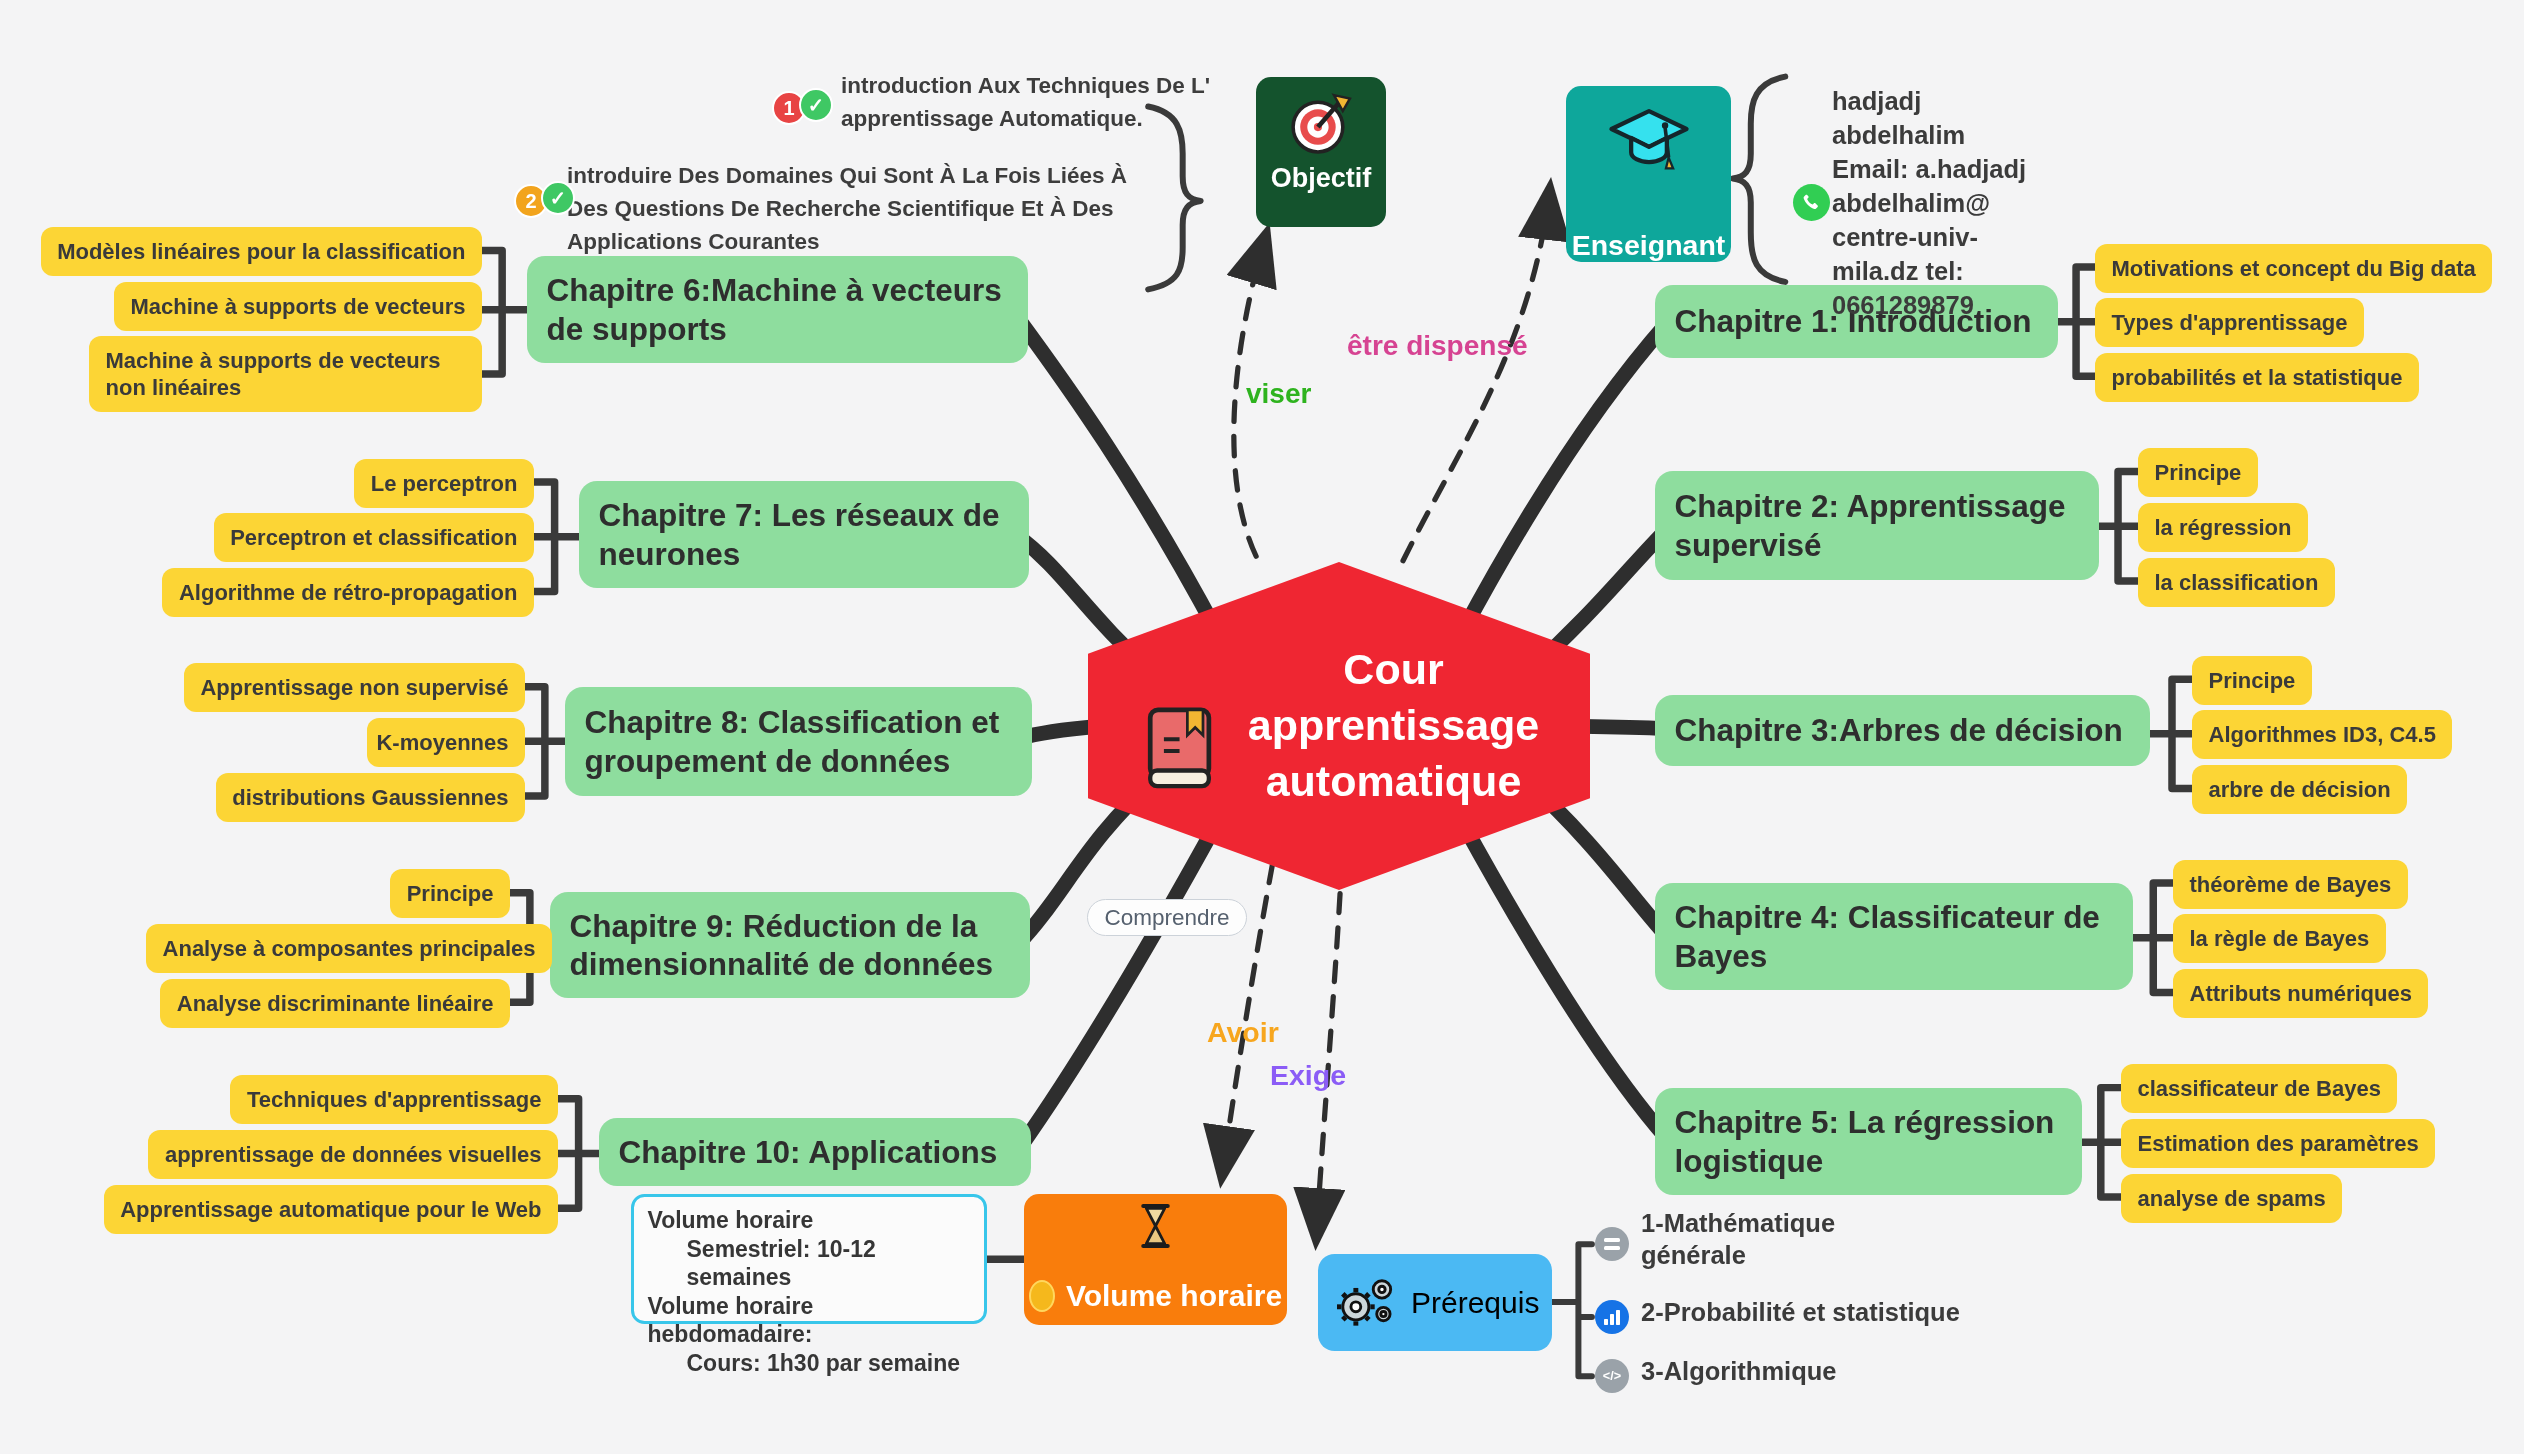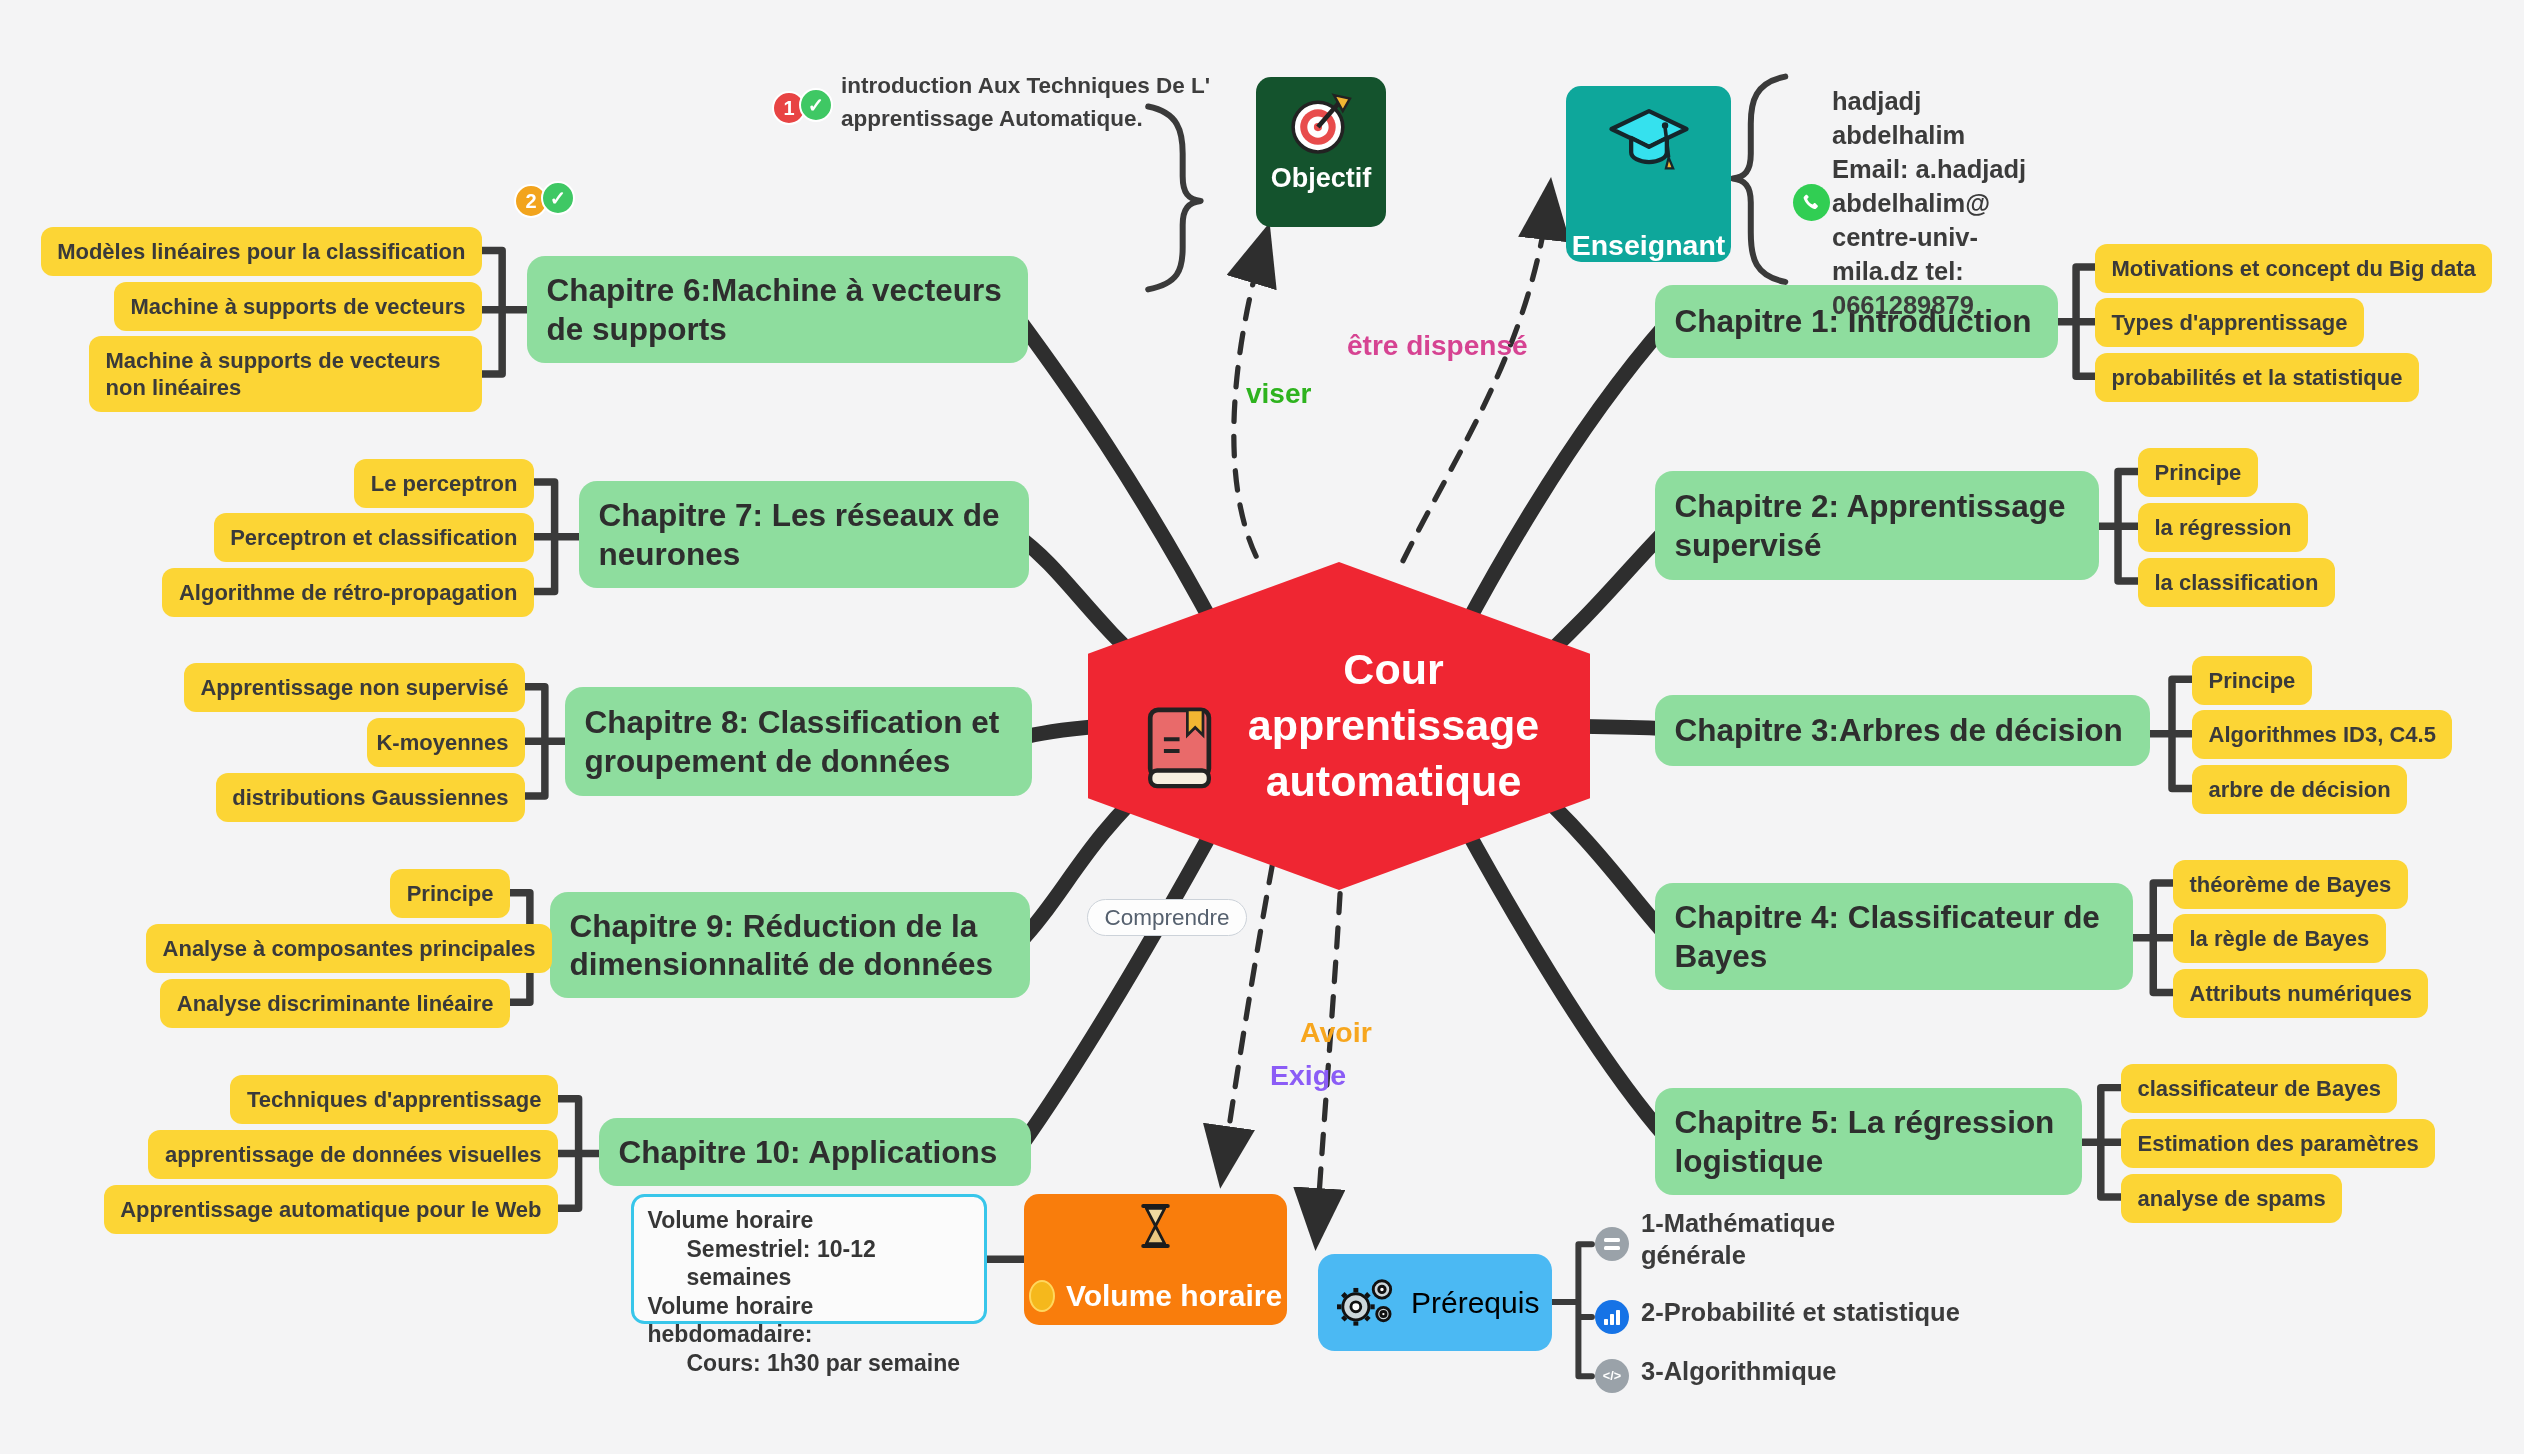--- a/index.html
+++ b/index.html
@@ -94,20 +94,21 @@
       <path d="M1788 1192 C1780 1330 1765 1510 1756 1655" marker-end="url(#arr)"></path>
     </g>
   </svg>
 
   <div class="badge red" style="left:772px;top:91px;">1</div>
   <div class="badge check" style="left:799px;top:88px;">✓</div>
   <div class="freetext" style="left:841px;top:69px;width:375px;font-size:22.5px;line-height:33px;">introduction Aux Techniques De L' apprentissage Automatique.</div>
 
   <div class="badge orange" style="left:514px;top:184px;">2</div>
   <div class="badge check" style="left:541px;top:181px;">✓</div>
+  <div class="freetext" style="left:567px;top:159px;width:570px;font-size:22.5px;line-height:33px;">introduire Des Domaines Qui Sont À La Fois Liées À Des Questions De Recherche Scientifique  Et À Des Applications Courantes</div>
 
   <div class="bignode" style="left:1256px;top:77px;width:130px;height:150px;background:#14532d;">
     <span style="margin-top:10.5px;">
       <svg width="71" height="71" viewBox="0 0 40 40">
         <circle cx="18" cy="22" r="14" fill="#fff" stroke="#222" stroke-width="2"></circle>
         <circle cx="18" cy="22" r="10" fill="#e84c4c"></circle>
         <circle cx="18" cy="22" r="6" fill="#fff"></circle>
         <circle cx="18" cy="22" r="2.3" fill="#e84c4c"></circle>
         <line x1="18" y1="22" x2="31" y2="7" stroke="#222" stroke-width="2.6"></line>
         <polygon points="27,4 36,6 32,13" fill="#f2b632" stroke="#222" stroke-width="1.4"></polygon>
@@ -140,21 +141,21 @@
     <div>Email: a.hadjadj</div>
     <div>abdelhalim@</div>
     <div>centre-univ-</div>
     <div>mila.dz tel:</div>
     <div>0661289879</div>
   </div>
 
   <div class="edge-label" style="left:1246px;top:378px;color:#2eb31e;">viser</div>
   <div class="edge-label" style="left:1347px;top:330px;color:#d64392;">être dispensé</div>
   <div class="comprendre" style="left:1087px;top:899px;">Comprendre</div>
-  <div class="edge-label" style="left:1300px;top:1016px;color:#f7a61e;font-size:28.5px;">Avoir</div>
+  <div class="edge-label" style="left:1207px;top:1016px;color:#f7a61e;font-size:28.5px;">Avoir</div>
   <div class="edge-label" style="left:1270px;top:1059px;color:#8b5cf6;font-size:28.5px;">Exige</div>
 
   <div class="hex">
     <span class="hbook">
       <svg width="79" height="86" viewBox="0 0 40 44">
         <rect x="4" y="2" width="30" height="34" rx="4" fill="#e96a6a" stroke="#222" stroke-width="2.4"></rect>
         <rect x="4" y="33" width="30" height="8" rx="3.5" fill="#f7efe0" stroke="#222" stroke-width="2.2"></rect>
         <polygon points="23,2 31,2 31,15 27,11 23,15" fill="#f2b632" stroke="#222" stroke-width="1.4"></polygon>
         <line x1="11" y1="17" x2="19" y2="17" stroke="#222" stroke-width="2"></line>
         <line x1="11" y1="23" x2="19" y2="23" stroke="#222" stroke-width="2"></line>

